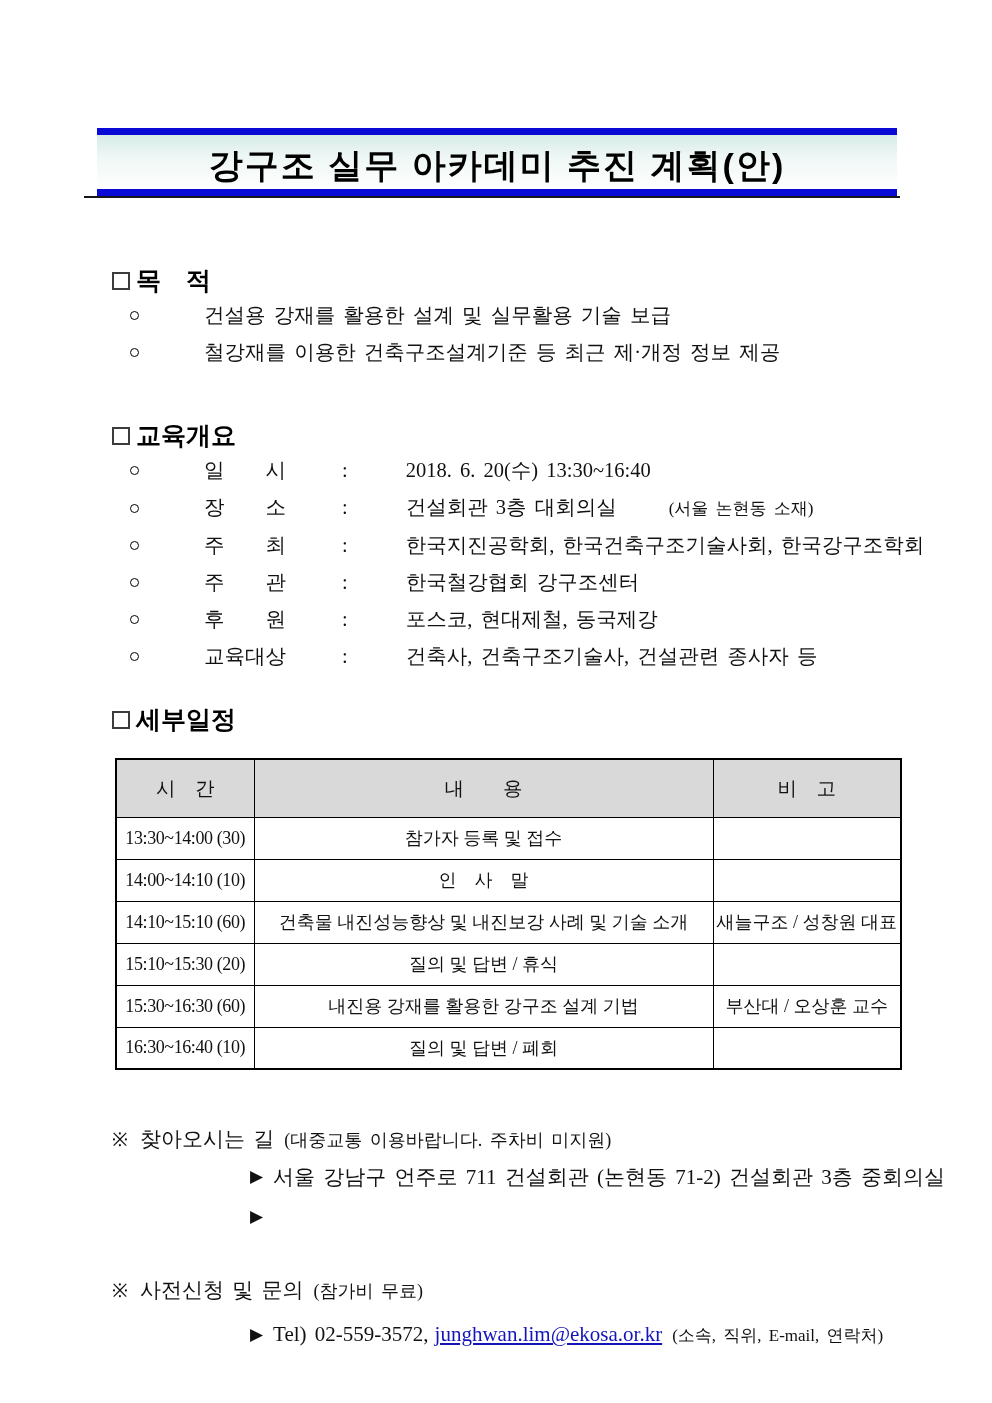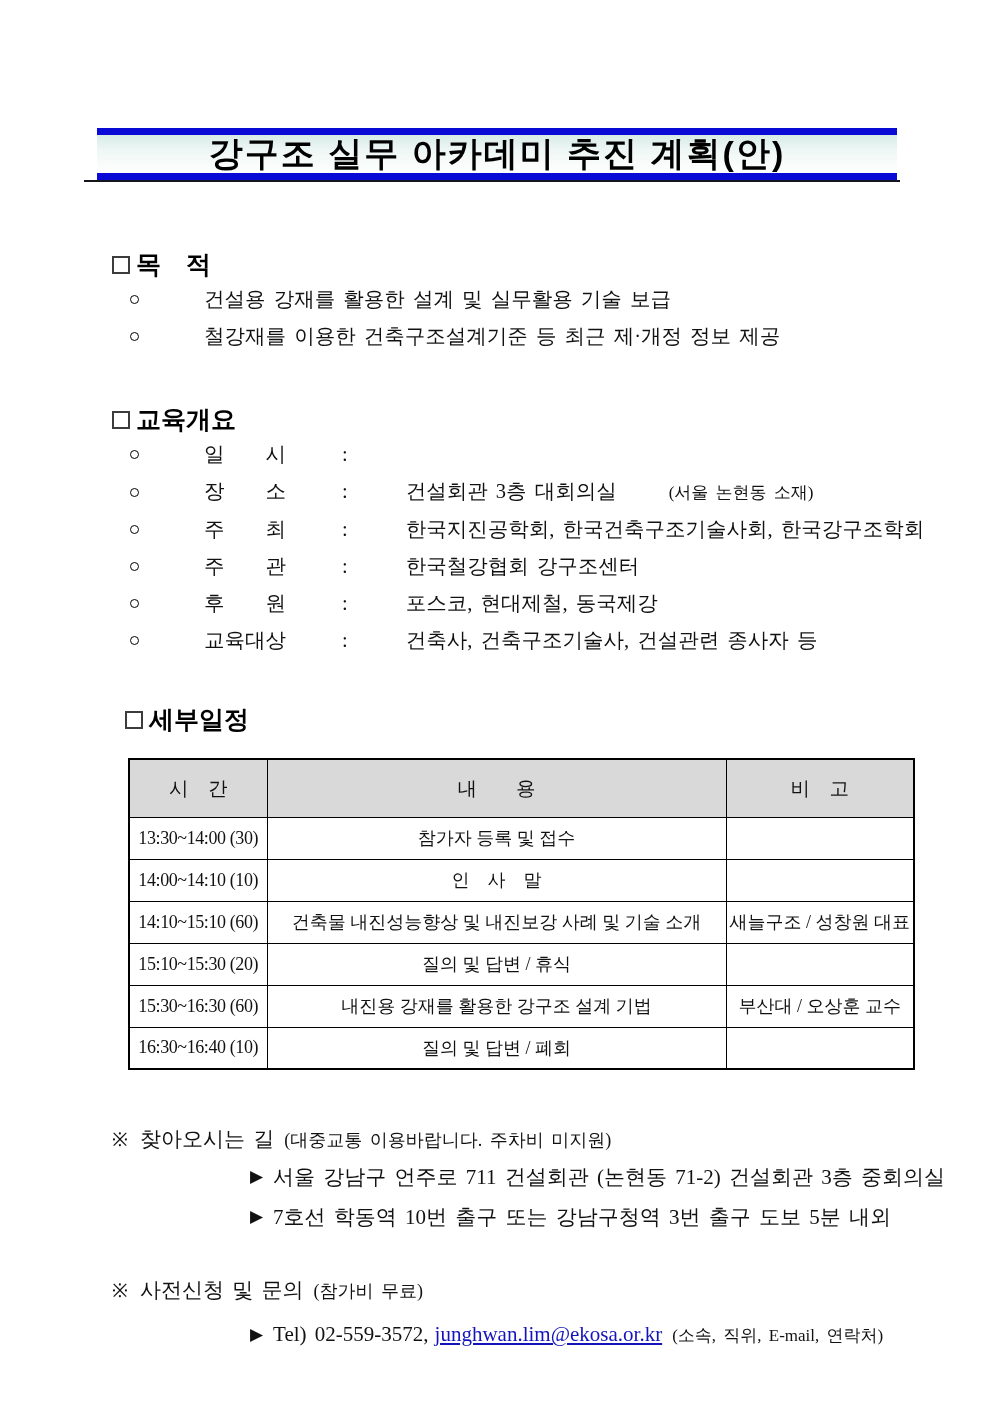--- a/index.html
+++ b/index.html
@@ -18,22 +18,22 @@
     overflow:hidden;
   }
   .page{width:992px;height:1403px;background:#fff;}
 
   
   .banner-wrap{margin:128px 0 0 97px;width:800px;}
   .banner{
     border-top:7px solid var(--banner-blue);
     border-bottom:7px solid var(--banner-blue);
     background:linear-gradient(to bottom,#d7ebe7 0%,#eef7f5 40%,#ffffff 100%);
-    height:52px;
-    display:flex;align-items:center;justify-content:center;
+    height:68px;
+    display:flex;align-items:flex-end;justify-content:center;
   }
   .banner-title{
     font-family:"Liberation Sans","DejaVu Sans",sans-serif;
     font-weight:bold;font-size:34px;letter-spacing:2px;color:#000;
   }
   .banner-underline{width:816px;margin-left:-13px;height:2px;background:#15151d;}
 
   
   .sec-head{
     display:flex;align-items:center;gap:6px;
@@ -61,21 +61,21 @@
   .sec-purpose{margin-top:66px;}
   .sec-purpose .bullet-line:first-of-type{margin-top:28px;}
 
   .sec-overview{margin-top:48px;}
   .sec-overview .bullet-line:first-of-type{margin-top:26px;}
   .ov-label{white-space:pre;}
   .ov-colon{padding:0 10px 0 8px;}
   .val-small{font-size:17px;margin-left:4px;}
 
   
-  .sec-schedule{margin-top:44px;padding-left:13px;}
+  .sec-schedule{margin-top:28px;}
   table.schedule{
     margin:22px 0 0 115px;
     width:785px;
     border-collapse:collapse;
     border:2.4px solid #000;
     table-layout:fixed;
   }
   table.schedule th,table.schedule td{
     border:1.4px solid #000;
     text-align:center;vertical-align:middle;
@@ -148,20 +148,21 @@
   <div class="sec-overview">
     <div class="sec-head">
       <span class="sq"></span>
       <span>교육개요</span>
     </div>
 
     <div class="bullet-line">
       <span class="circ"></span>
       <span class="ov-label">일  시</span>
       <span class="ov-colon">:</span>
+      <span>2018. 6. 20(수) 13:30~16:40</span>
     </div>
 
     <div class="bullet-line">
       <span class="circ"></span>
       <span class="ov-label">장  소</span>
       <span class="ov-colon">:</span>
       <span>건설회관 3층 대회의실</span>
       <span class="val-small">(서울 논현동 소재)</span>
     </div>
 
@@ -253,21 +254,20 @@
       <span class="note-marker">※</span>
       <span>찾아오시는 길</span>
       <span class="note-sub">(대중교통 이용바랍니다. 주차비 미지원)</span>
     </div>
     <div class="arrow-line">
       <span class="arrow">▶</span>
       <span>서울 강남구 언주로 711 건설회관 (논현동 71-2) 건설회관 3층 중회의실</span>
     </div>
     <div class="arrow-line">
       <span class="arrow">▶</span>
-      <span>7호선 학동역 10번 출구 또는 강남구청역 3번 출구 도보 5분 내외</span>
     </div>
   </div>
 
   <div class="note-block registration-block">
     <div class="note-head">
       <span class="note-marker">※</span>
       <span>사전신청 및 문의</span>
       <span class="note-sub">(참가비 무료)</span>
     </div>
     <div class="arrow-line">

